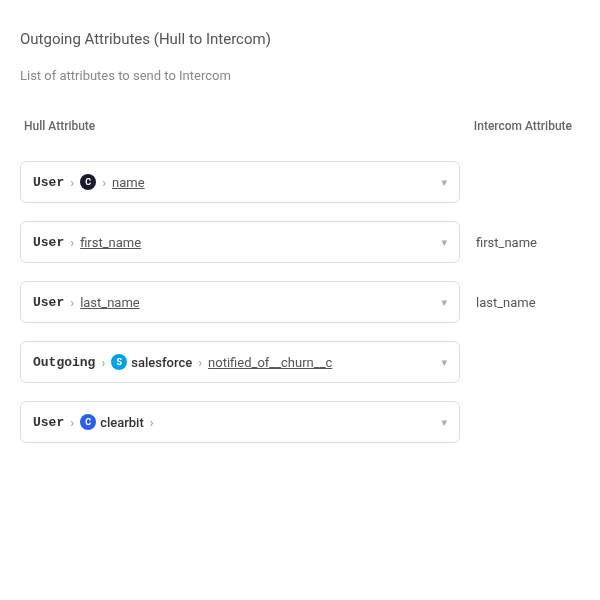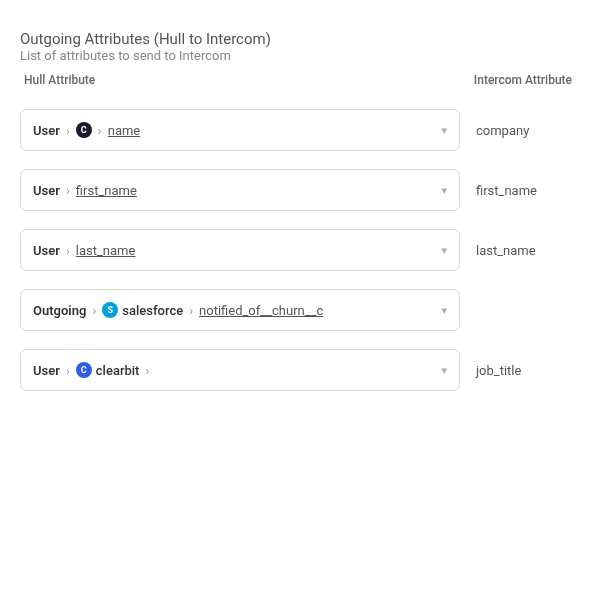--- a/index.html
+++ b/index.html
@@ -14,33 +14,34 @@
       color: #333;
       font-size: 14px;
       padding: 30px 20px;
       width: 600px;
       min-height: 600px;
     }
 
     .page-title {
       font-size: 15px;
       color: #555;
+      margin-bottom: 20px;
       font-weight: 400;
     }
 
     .subtitle {
       font-size: 13px;
       color: #888;
-      margin-bottom: 10px;
+      margin-bottom: 36px;
     }
 
     .columns-header {
       display: flex;
       justify-content: space-between;
-      margin-bottom: 22px;
+      margin-bottom: 28px;
       padding: 0 4px;
     }
 
     .col-label {
       font-size: 12px;
       color: #666;
       font-weight: 500;
     }
 
     .col-label-right {
@@ -76,20 +77,21 @@
       align-items: center;
       gap: 4px;
       font-size: 13px;
       color: #333;
       flex-wrap: nowrap;
     }
 
     .segment-label {
       font-weight: 600;
       color: #333;
+      font-family: Liberation Mono, monospace;
     }
 
     .arrow-sep {
       color: #999;
       margin: 0 2px;
     }
 
     .icon-circle {
       width: 16px;
       height: 16px;
@@ -142,21 +144,20 @@
       <div class="hull-select">
         <div class="hull-select-content">
           <span class="segment-label">User</span>
           <span class="arrow-sep">›</span>
           <span class="icon-circle" style="background:#1a1a2e;">C</span>
           <span class="arrow-sep">›</span>
           <span class="attr-text">name</span>
         </div>
         <span class="chevron-down">▾</span>
       </div>
-      <div class="intercom-value">company</div>
     </div>
     <div class="attribute-row">
       <div class="hull-select">
         <div class="hull-select-content">
           <span class="segment-label">User</span>
           <span class="arrow-sep">›</span>
           <span class="attr-text">first_name</span>
         </div>
         <span class="chevron-down">▾</span>
       </div>
@@ -190,15 +191,14 @@
       <div class="hull-select">
         <div class="hull-select-content">
           <span class="segment-label">User</span>
           <span class="arrow-sep">›</span>
           <span class="icon-circle" style="background:#2c5ee8;">C</span>
           <span class="bold-attr">clearbit</span>
           <span class="arrow-sep">›</span>
         </div>
         <span class="chevron-down">▾</span>
       </div>
-      <div class="intercom-value">job_title</div>
     </div>
   </div>
 
 </body></html>

